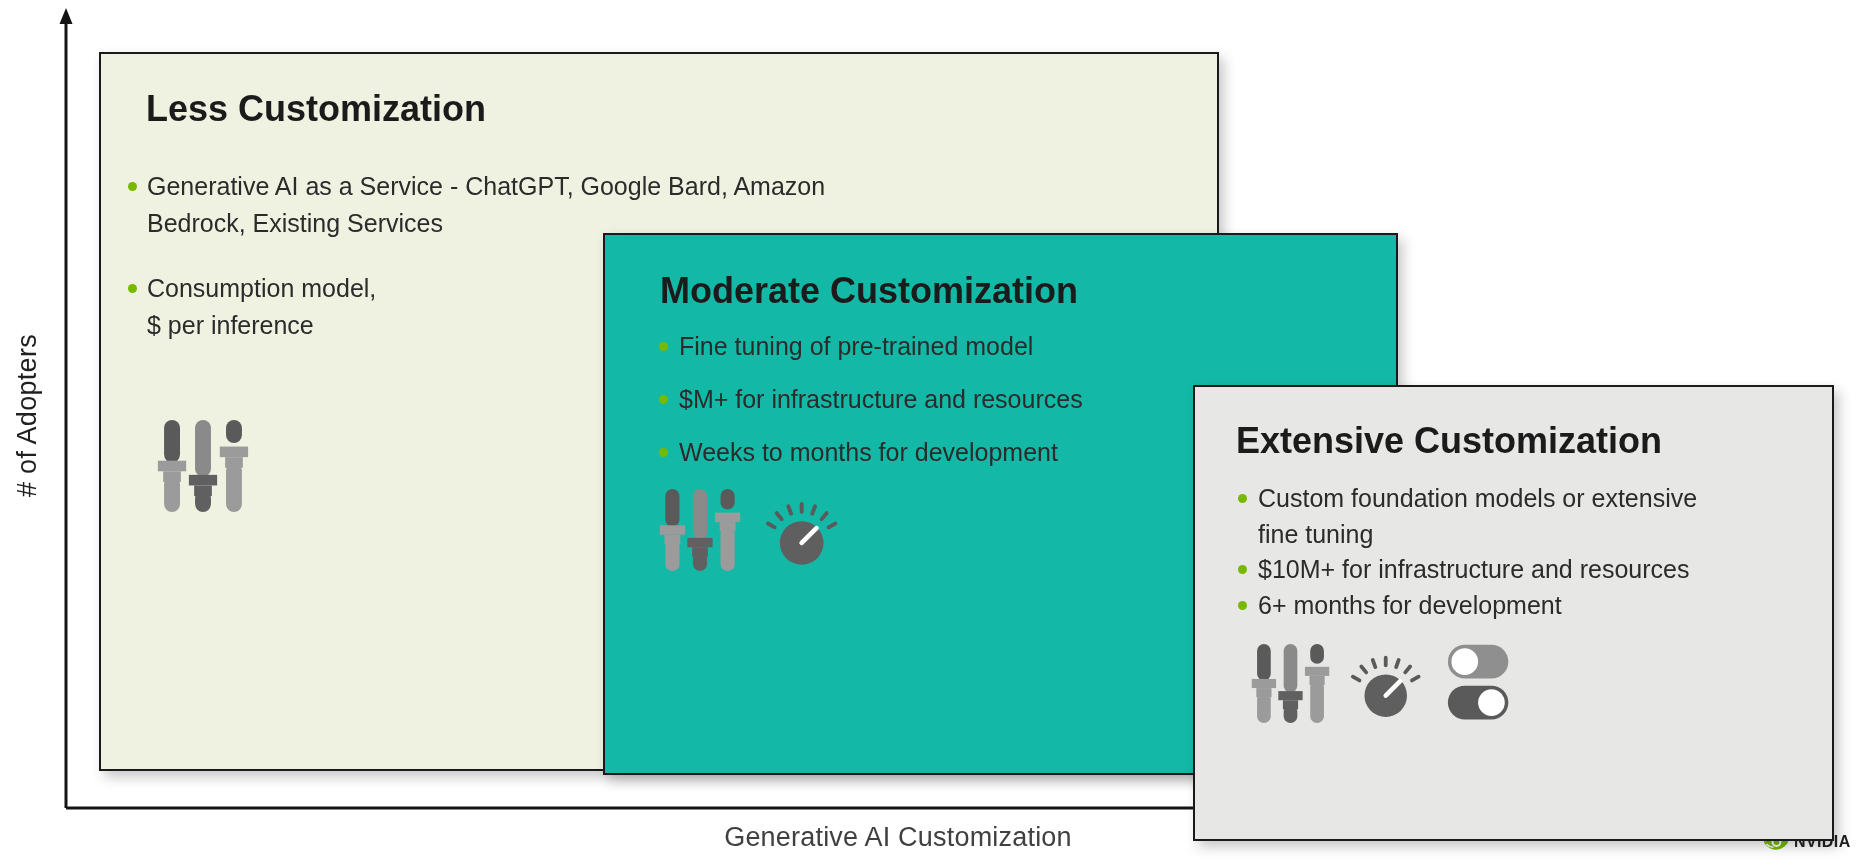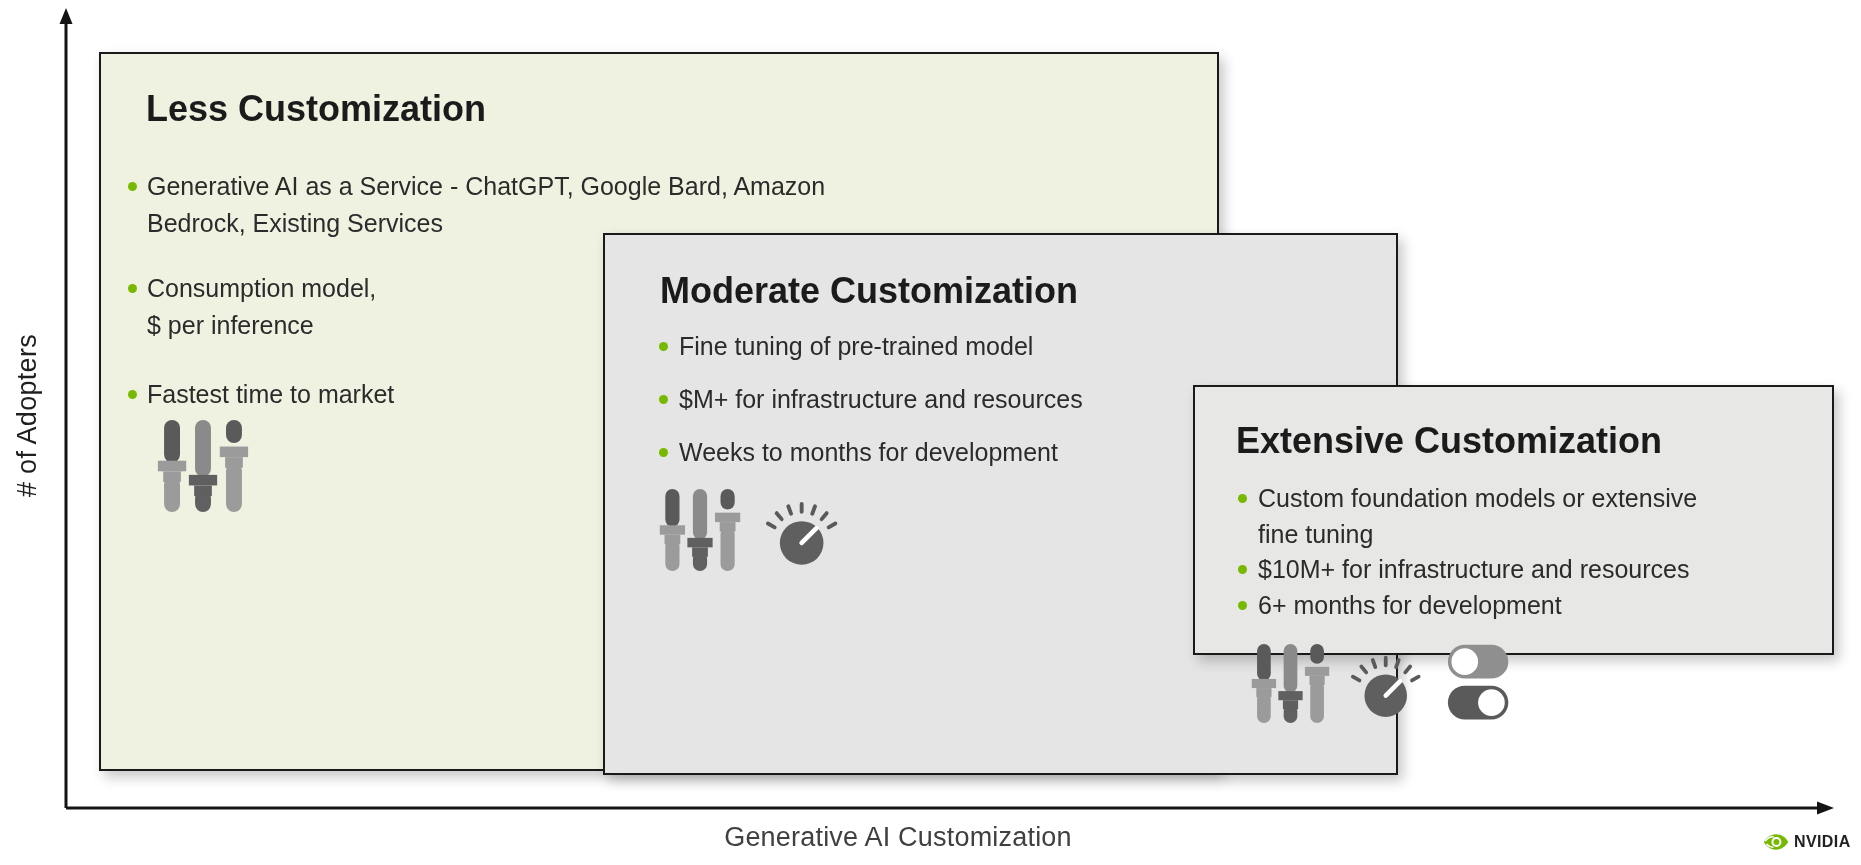--- a/index.html
+++ b/index.html
@@ -16,22 +16,22 @@
   }
   .xlabel{
     position:absolute;left:598px;top:822px;width:600px;text-align:center;
     font-size:27px;color:#404040;letter-spacing:.2px;
   }
   .box{
     position:absolute;border:2px solid #1a1a1a;box-sizing:border-box;
     box-shadow:5px 6px 12px rgba(0,0,0,0.22);
   }
   .box-less{left:99px;top:52px;width:1120px;height:719px;background:#f0f2e1;z-index:1;}
-  .box-moderate{left:603px;top:233px;width:795px;height:542px;background:#e5e5e5;z-index:2;}
-  .box-extensive{left:1193px;top:385px;width:641px;height:270px;background:#e7e7e5;z-index:3;}
+  .box-moderate{left:603px;top:233px;width:795px;height:542px;background:#14b8a6;z-index:2;}
+  .box-extensive{left:1193px;top:385px;width:641px;height:456px;background:#e7e7e5;z-index:3;}
   .box-title{
     position:absolute;margin:0;font-size:36px;line-height:40px;font-weight:bold;color:#1b1b1b;
     white-space:nowrap;
   }
   .box-less .box-title{left:45px;top:35px;}
   .box-moderate .box-title{left:55px;top:36px;}
   .box-extensive .box-title{left:41px;top:34px;}
   .bullet{
     position:absolute;display:flex;align-items:flex-start;
     font-size:25px;color:#2b2b2b;
@@ -128,24 +128,20 @@
     <div class="bullet b0">
       <span class="dot"></span>
       <span class="btxt">Generative AI as a Service - ChatGPT, Google Bard, Amazon
 Bedrock, Existing Services</span>
     </div>
     <div class="bullet b1">
       <span class="dot"></span>
       <span class="btxt">Consumption model,
 $ per inference</span>
     </div>
-    <div class="bullet b2">
-      <span class="dot"></span>
-      <span class="btxt">Fastest time to market</span>
-    </div>
     <div class="iconrow">
       <svg class="icon" width="92" height="92">
           <use href="#sym-sliders"></use>
         </svg>
     </div>
   </section>
 
   <section class="box box-moderate">
     <h2 class="box-title">Moderate Customization</h2>
     <div class="bullet b0">

